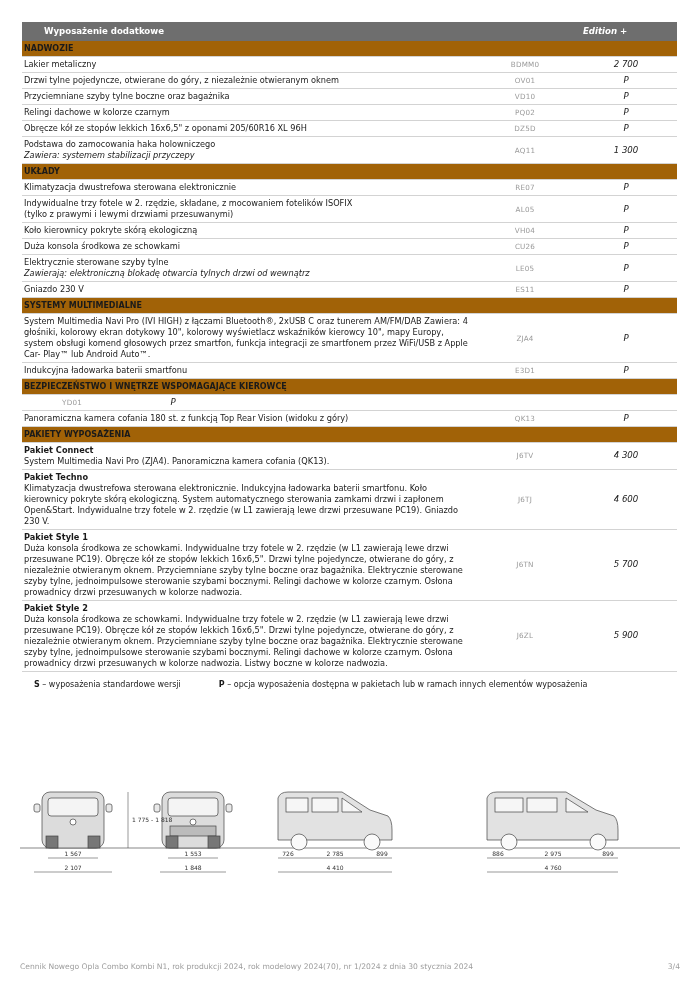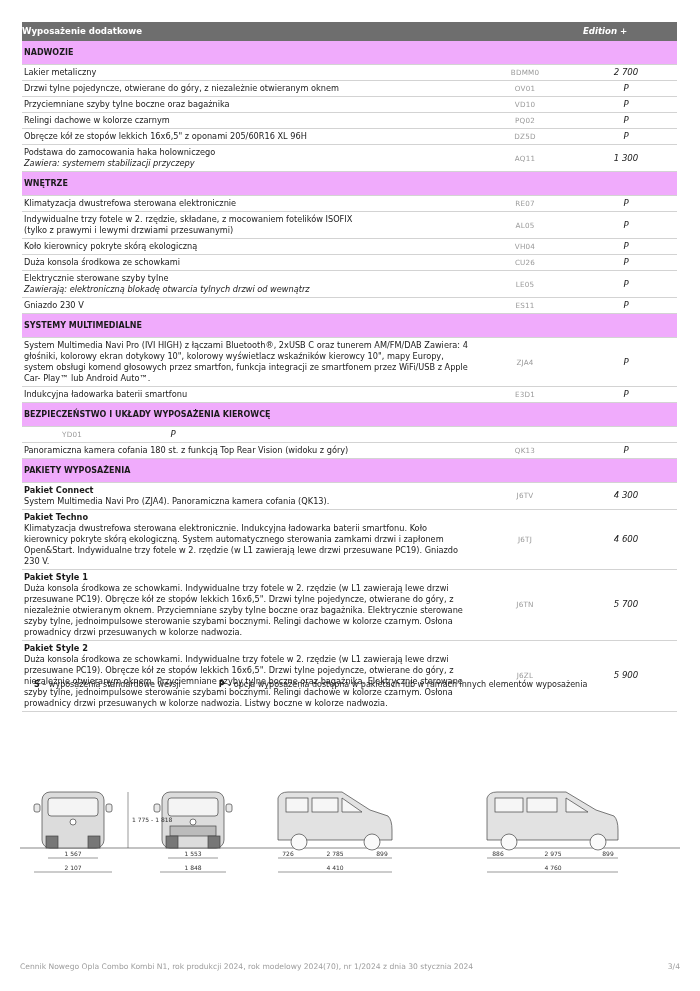--- a/index.html
+++ b/index.html
@@ -1,25 +1,25 @@
 <!DOCTYPE html>
 <html><head>
 <meta charset="utf-8">
 <style>
   * { box-sizing: border-box; margin: 0; padding: 0; }
   html, body { width: 700px; height: 991px; background: #ffffff; overflow: hidden; }
   body { font-family: "DejaVu Sans", sans-serif; color: #1a1a1a; position: relative; }
 
   .table { position: absolute; left: 22px; top: 22px; width: 655px; font-size: 8.2px; line-height: 11px; }
   .thead { display: flex; align-items: center; height: 19px; background: #6e6e6e; color: #fff; font-weight: bold; font-size: 8.6px; }
-  .thead .c-desc { padding-left: 0; }
+  .thead .c-desc { padding-left: 22px; }
   .thead .c-price { text-align: left; padding-left: 0; }
 
   .row { display: flex; align-items: center; border-bottom: 1px solid #d3d3d3; min-height: 15.5px; }
-  .row.section { background: #f0abfc; font-weight: bold; height: 24px; font-size: 8px; }
+  .row.section { background: #a16207; font-weight: bold; height: 16px; font-size: 8px; }
   .c-desc { width: 453px; padding: 2px 6px 2px 2px; }
   .c-code { width: 100px; text-align: center; color: #9a9a9a; font-size: 7.2px; letter-spacing: 0.2px; }
   .c-price { width: 102px; text-align: center; font-size: 8.6px; font-style: italic; }
   .thead .c-price { width: 102px; text-align: left; padding-left: 8px; }
   .sub { font-style: italic; display: block; }
   .pkg-title { font-weight: bold; display: block; }
   .section .c-desc { padding-left: 2px; }
 
   .legend { position: absolute; left: 34px; top: 680px; font-size: 8px; display: flex; }
   .legend .item { margin-right: 38px; }
@@ -69,21 +69,21 @@
       <div class="c-code">DZ5D</div>
       <div class="c-price">P</div>
     </div>
   <div class="row">
       <div class="c-desc"><span>Podstawa do zamocowania haka holowniczego</span><span class="sub">Zawiera: systemem stabilizacji przyczepy</span></div>
       <div class="c-code">AQ11</div>
       <div class="c-price">1 300</div>
     </div>
 
   <div class="row section">
-      <div class="c-desc">WNĘTRZE</div>
+      <div class="c-desc">UKŁADY</div>
     </div>
   <div class="row">
       <div class="c-desc">Klimatyzacja dwustrefowa sterowana elektronicznie</div>
       <div class="c-code">RE07</div>
       <div class="c-price">P</div>
     </div>
   <div class="row">
       <div class="c-desc"><span>Indywidualne trzy fotele w 2. rzędzie, składane, z mocowaniem fotelików ISOFIX</span><br><span>(tylko z prawymi i lewymi drzwiami przesuwanymi)</span></div>
       <div class="c-code">AL05</div>
       <div class="c-price">P</div>
@@ -117,21 +117,21 @@
       <div class="c-code">ZJA4</div>
       <div class="c-price">P</div>
     </div>
   <div class="row">
       <div class="c-desc">Indukcyjna ładowarka baterii smartfonu</div>
       <div class="c-code">E3D1</div>
       <div class="c-price">P</div>
     </div>
 
   <div class="row section">
-      <div class="c-desc">BEZPIECZEŃSTWO I UKŁADY WYPOSAŻENIA KIEROWCĘ</div>
+      <div class="c-desc">BEZPIECZEŃSTWO I WNĘTRZE WSPOMAGAJĄCE KIEROWCĘ</div>
     </div>
   <div class="row">
       <div class="c-code">YD01</div>
       <div class="c-price">P</div>
     </div>
   <div class="row">
       <div class="c-desc">Panoramiczna kamera cofania 180 st. z funkcją Top Rear Vision (widoku z góry)</div>
       <div class="c-code">QK13</div>
       <div class="c-price">P</div>
     </div>

